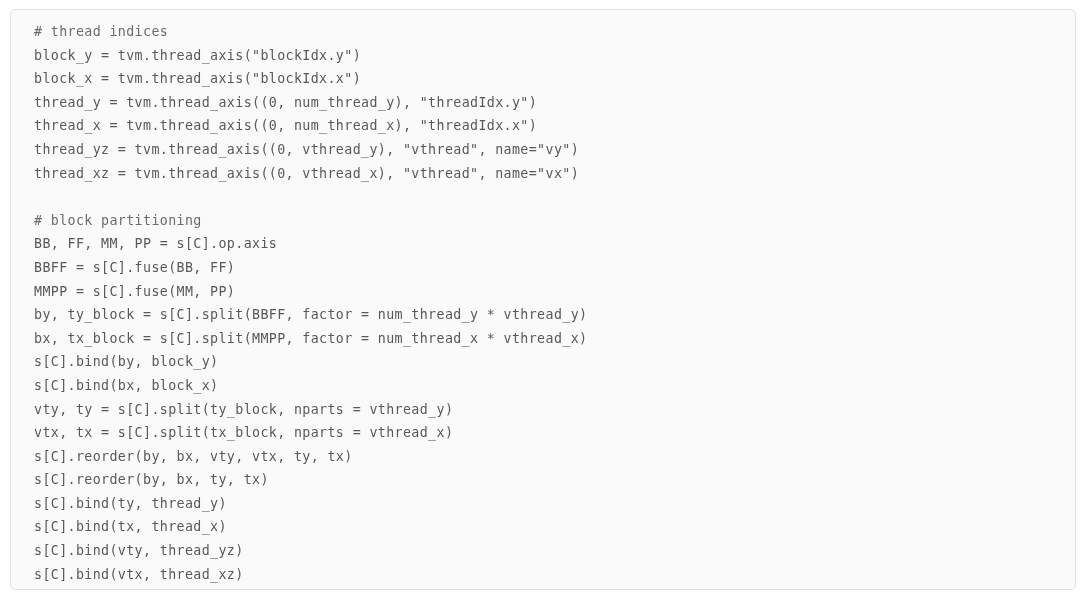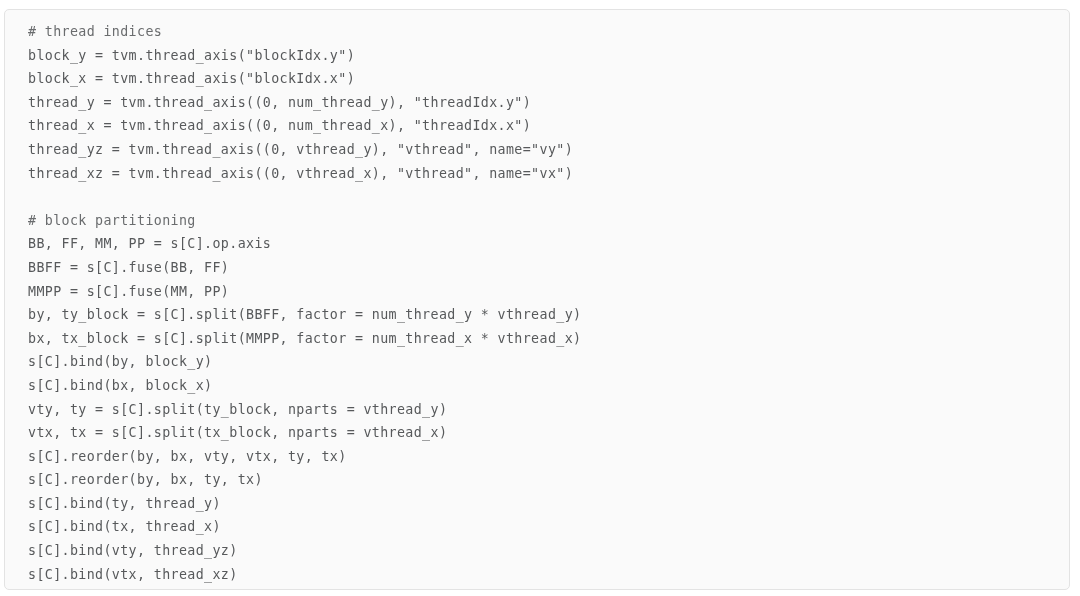--- a/index.html
+++ b/index.html
@@ -14,21 +14,21 @@
     font-family: "Liberation Sans", sans-serif;
   }
   .page {
     position: relative;
     width: 1080px;
     height: 596px;
     background: #ffffff;
   }
   .code-block {
     position: absolute;
-    left: 4px;
+    left: 10px;
     top: 9px;
     width: 1066px;
     height: 581px;
     box-sizing: border-box;
     background: #fafafa;
     border: 1px solid #e3e3e3;
     border-radius: 5px;
     overflow: hidden;
   }
   .code-listing {

